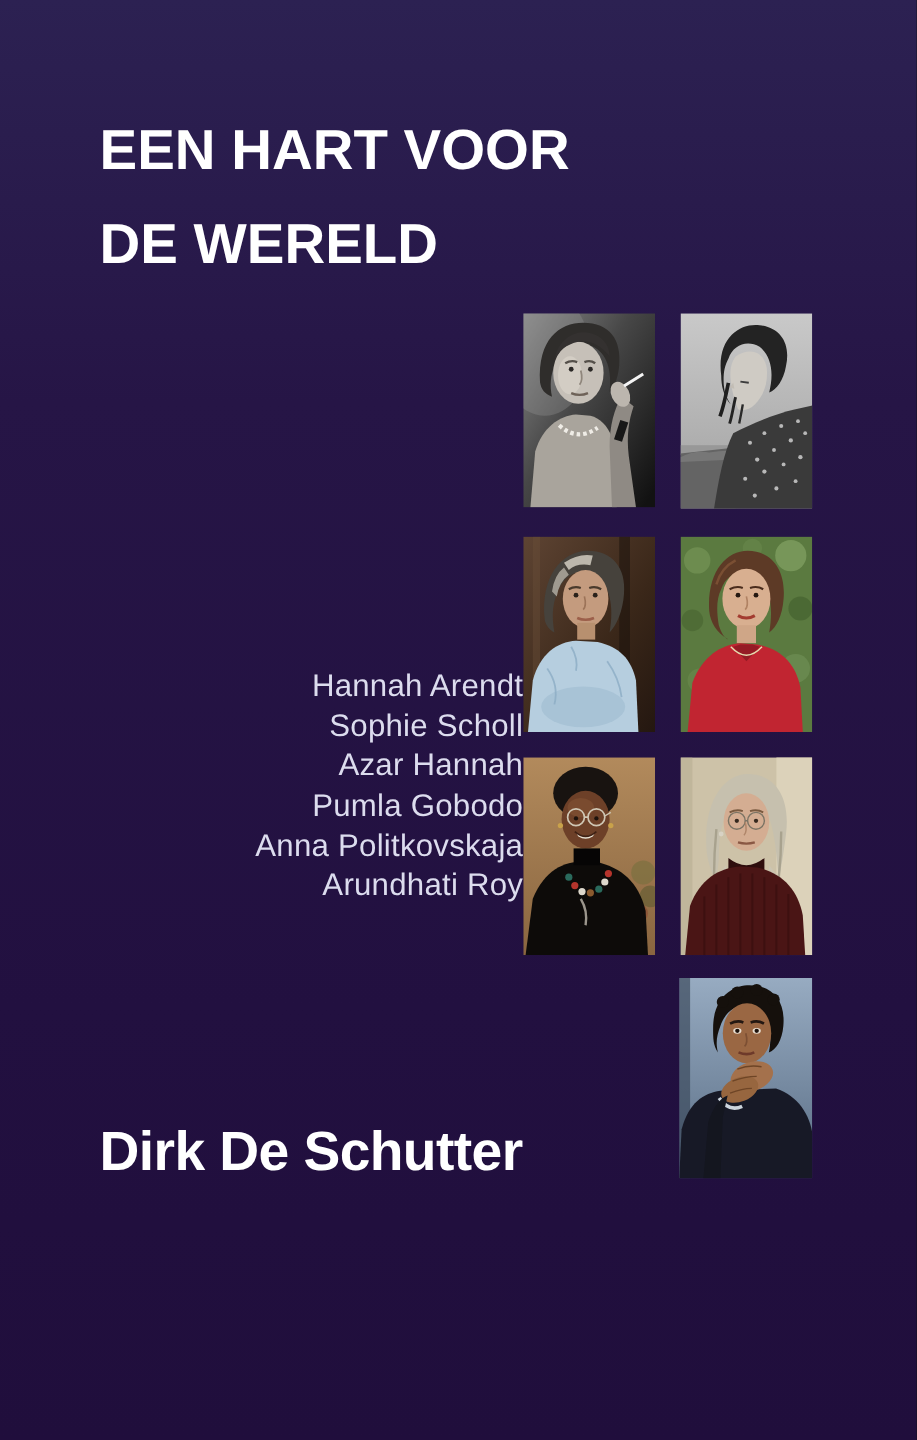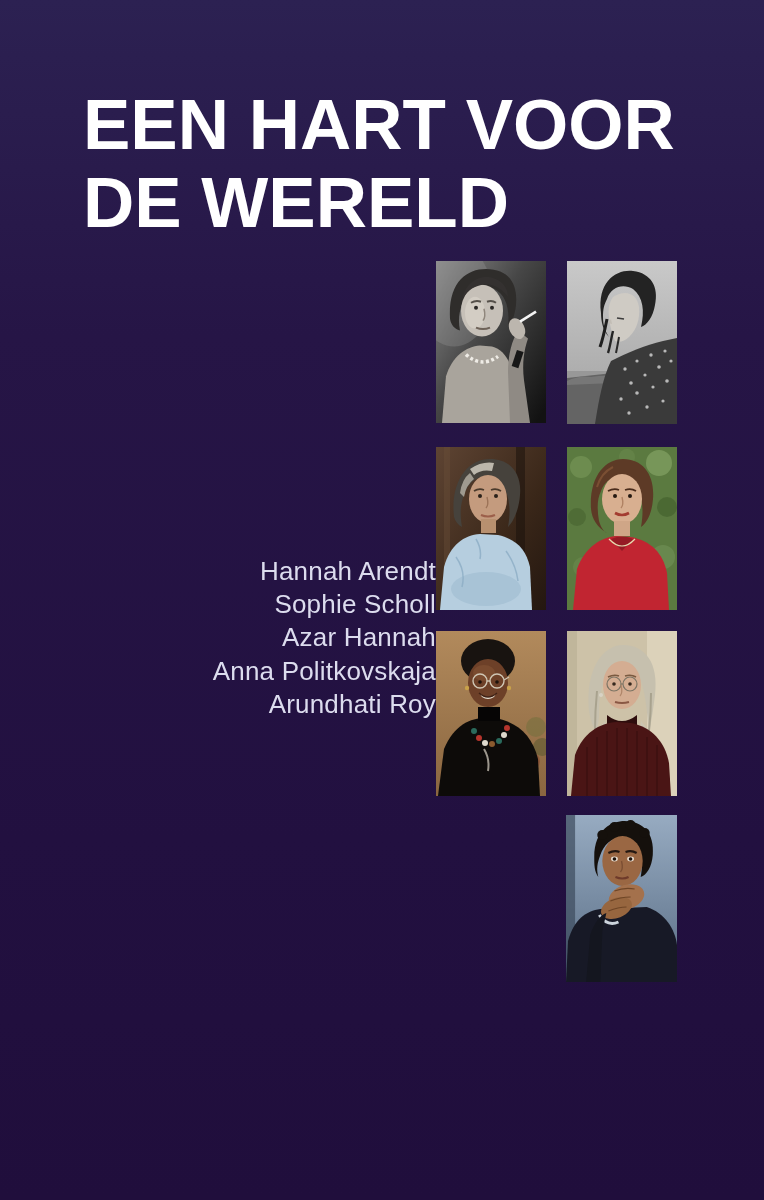--- a/index.html
+++ b/index.html
@@ -6,21 +6,21 @@
   .cover{
     position:relative;
     width:764px;height:1200px;
     background:#261546;
     background:linear-gradient(180deg,#2c2152 0%,#261546 28%,#221040 70%,#200e3c 100%);
     overflow:hidden;
     font-family:"Liberation Sans",sans-serif;
   }
   .title{
     position:absolute;left:83px;top:86px;
-    color:#ffffff;font-weight:700;font-size:71px;line-height:78px;
+    color:#ffffff;font-weight:700;font-size:47px;line-height:78px;
     letter-spacing:0px;white-space:nowrap;
   }
   .names{
     position:absolute;top:555px;right:328px;
     text-align:right;color:#dcdcee;
     font-size:26px;line-height:33.2px;font-weight:300;
     letter-spacing:0.2px;white-space:nowrap;
   }
   .author{
     position:absolute;left:83px;top:936px;
@@ -46,20 +46,21 @@
 
   <div class="title">
     <div>EEN HART VOOR</div>
     <div>DE WERELD</div>
   </div>
 
   <div class="names">
     <div>Hannah Arendt</div>
     <div>Sophie Scholl</div>
     <div>Azar Hannah</div>
+    <div>Pumla Gobodo</div>
     <div>Anna Politkovskaja</div>
     <div>Arundhati Roy</div>
   </div>
 
   <div class="photo" style="left:436px;top:261px;width:110px;height:162px;" aria-label="Hannah Arendt">
     <svg viewBox="0 0 110 163" preserveAspectRatio="none">
       <defs>
         <linearGradient id="gAr" x1="0" y1="0" x2="1" y2="0.9">
           <stop offset="0" stop-color="#8a8a8a"></stop>
             <stop offset="0.45" stop-color="#474747"></stop>
@@ -280,15 +281,16 @@
       <path d="M55,46 Q57,54 54,57" stroke="#7c4f33" stroke-width="1.4" fill="none"></path>
       <path d="M49,62 Q56,65 62,62" stroke="#6e3a2a" stroke-width="2.2" fill="none"></path>
       <ellipse cx="60" cy="82" rx="18" ry="12" fill="#a4714c" transform="rotate(-18 60 82)"></ellipse>
       <ellipse cx="50" cy="93" rx="16" ry="10" fill="#97663f" transform="rotate(-22 50 93)"></ellipse>
       <path d="M48,76 Q58,72 68,74 M44,86 Q54,82 64,82 M42,96 Q52,92 60,92" stroke="#6e4526" stroke-width="1.2" fill="none"></path>
       <path d="M33,100 Q41,112 52,107" stroke="#ccd4dc" stroke-width="3" fill="none"></path>
       <path d="M20,167 L24,120 C28,108 34,100 40,98 L36,116 L34,167 Z" fill="#14161f"></path>
     </svg>
   </div>
 
+  <div class="author">Dirk De Schutter</div>
 
 
 </div>
 
 </body></html>

